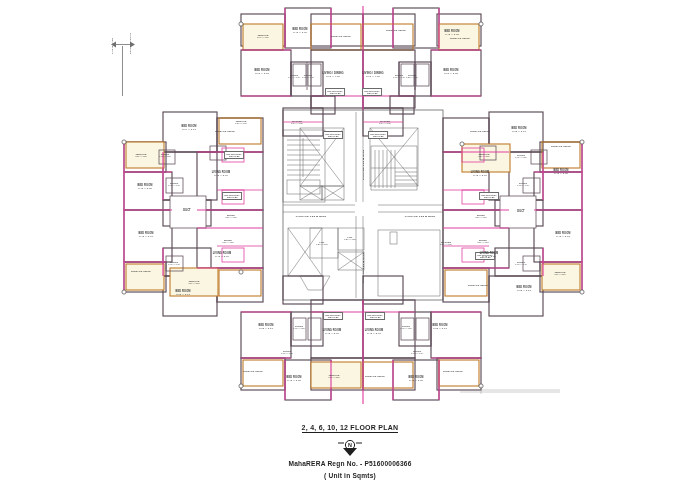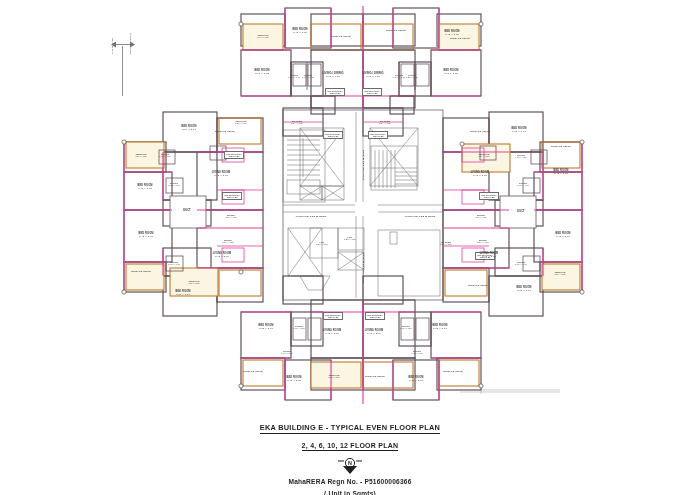--- a/index.html
+++ b/index.html
@@ -804,23 +804,20 @@
         <line x1="6" y1="4.5" x2="20" y2="4.5" stroke="#6f6f6f" stroke-width=".8"></line>
       </svg>
     </div>
     <div class="rot l">3.00 M WIDE</div>
     <div class="rot r">EXISTING ROAD</div>
   </div>
 </div>
 
 <div id="title-block">
   <div>
-    <span id="plan-title">EKA BUILDING E - TYPICAL EVEN FLOOR PLAN</span>
-  </div>
-  <div>
     <span id="plan-subtitle">2, 4, 6, 10, 12 FLOOR PLAN</span>
   </div>
 
   <div id="north-symbol">
     <svg viewBox="0 0 26 17" xmlns="http://www.w3.org/2000/svg">
       <line x1="1" y1="3" x2="7" y2="3" stroke="#1f1f1f" stroke-width="1"></line>
       <line x1="19" y1="3" x2="25" y2="3" stroke="#1f1f1f" stroke-width="1"></line>
       <circle cx="13" cy="5" r="4.6" fill="#ffffff" stroke="#1f1f1f" stroke-width="1"></circle>
       <text x="13" y="7" font-family="Liberation Sans, sans-serif" font-size="5.4" font-weight="700" fill="#1f1f1f" text-anchor="middle">N</text>
       <path d="M6 8 L20 8 L13 16 Z" fill="#1f1f1f"></path>

